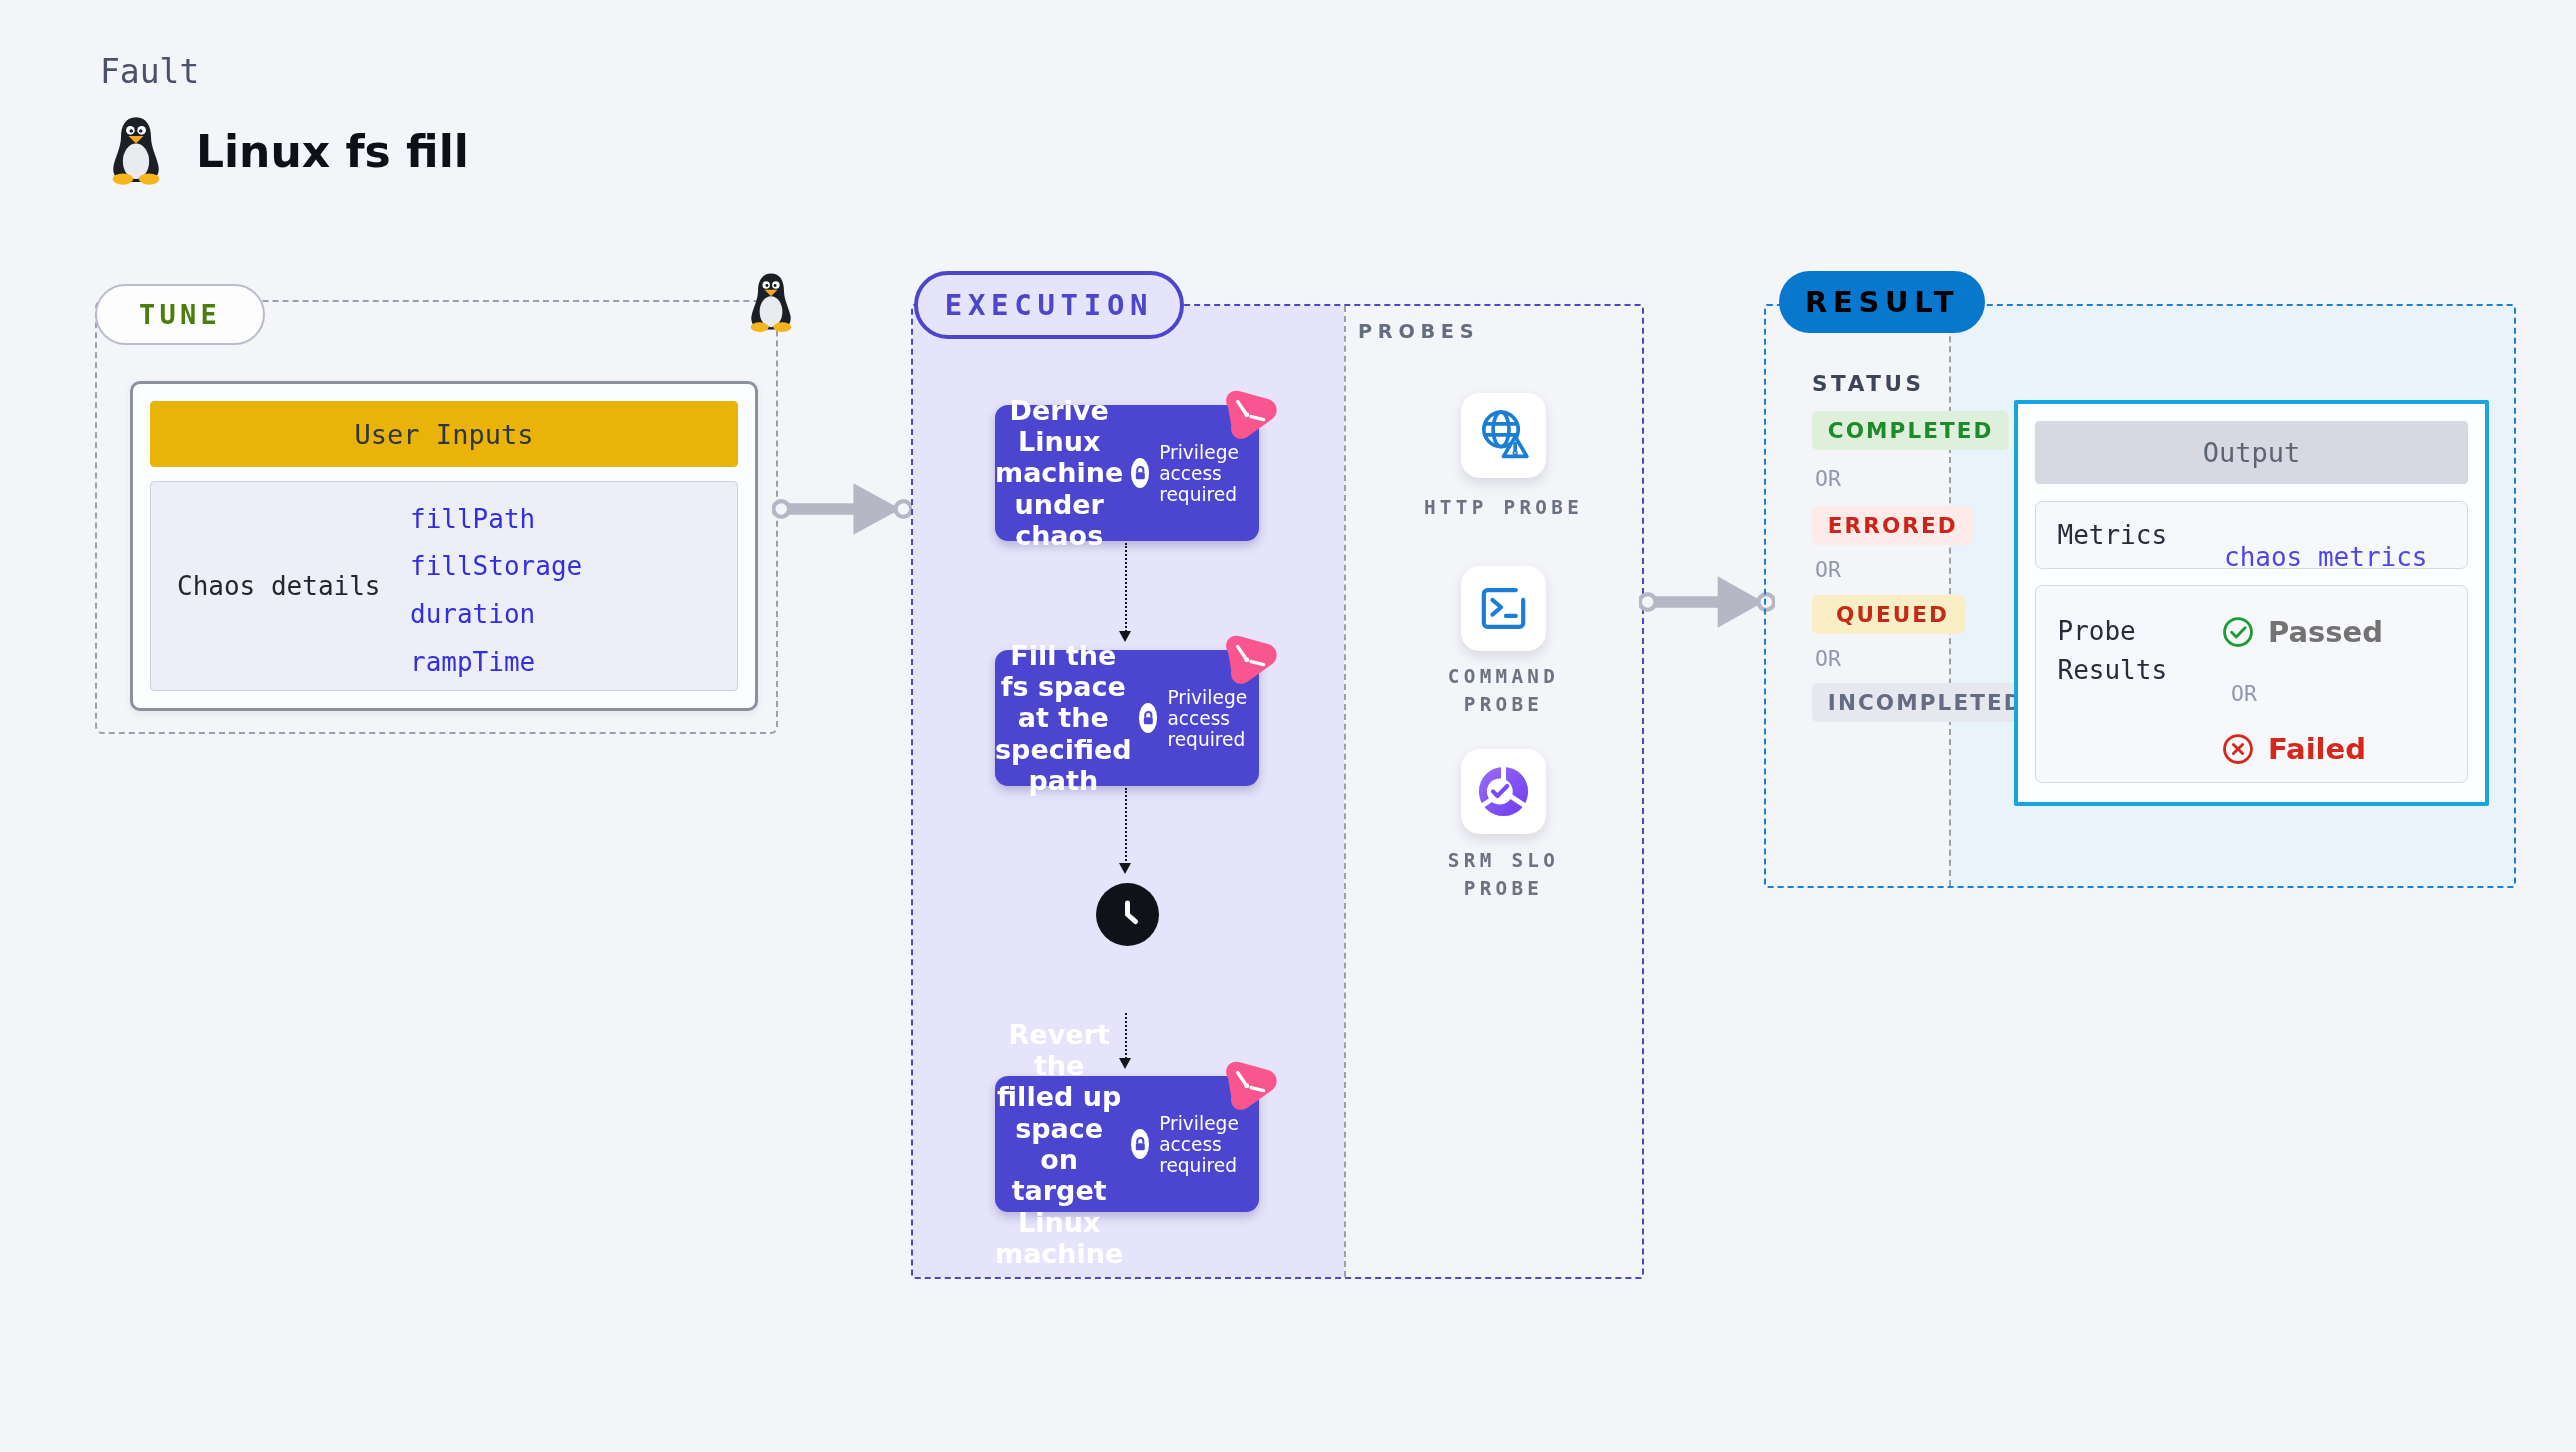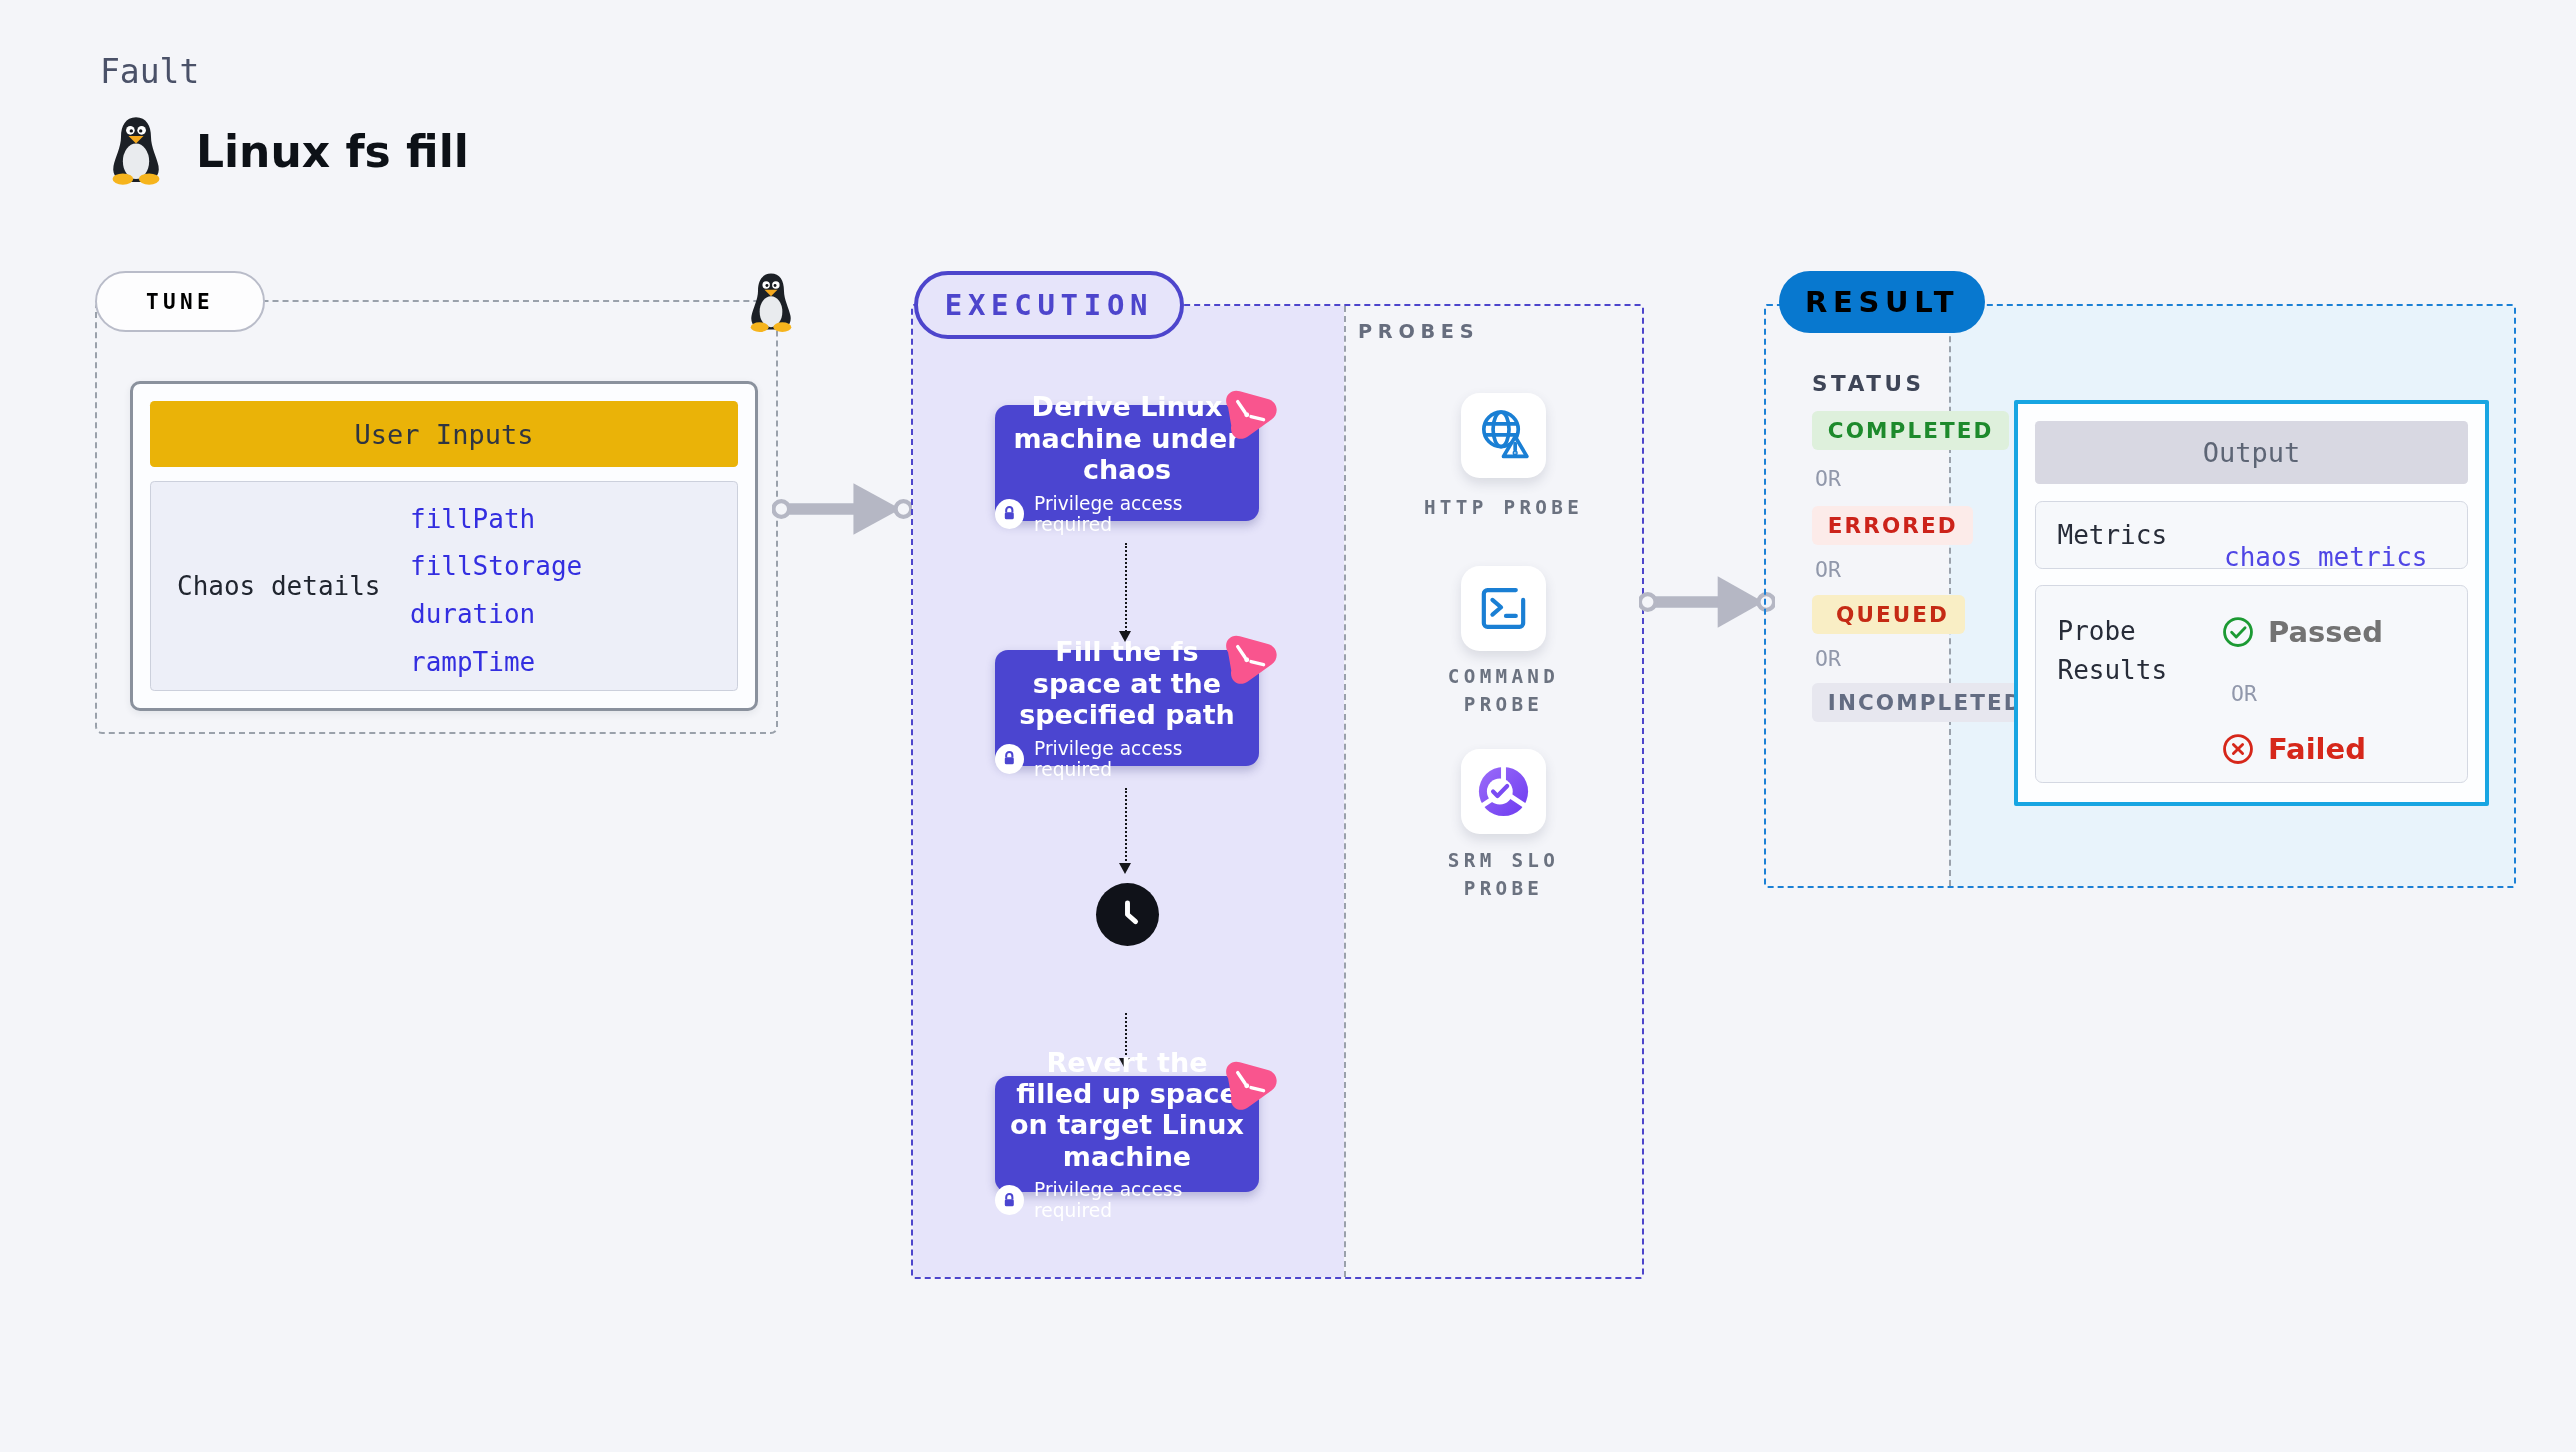--- a/index.html
+++ b/index.html
@@ -9,22 +9,22 @@
 
   
   .kicker{position:absolute;left:100px;top:52px;font-size:33px;color:#4a5168;
           font-family:"DejaVu Sans Mono",monospace;}
   .tux-big{position:absolute;left:106px;top:115px;width:60px;height:70px;}
   .page-title{position:absolute;left:196px;top:126px;font-size:44px;font-weight:800;color:#0d1117;}
 
   
   .pill{position:absolute;display:flex;align-items:center;justify-content:center;
         border-radius:34px;font-weight:700;z-index:5;}
-  .pill.tune{left:95px;top:271px;width:166px;height:57px;background:#fdfdfe;
-        border:2.9px solid #b9bcc9;color:#000000;font-size:21px;letter-spacing:4.3px;
+  .pill.tune{left:95px;top:284px;width:166px;height:57px;background:#fdfdfe;
+        border:2.9px solid #b9bcc9;color:#4d7c0f;font-size:27px;letter-spacing:4.3px;
         font-family:"DejaVu Sans Mono",monospace;}
   .pill.exec{left:914px;top:271px;width:262px;height:60px;background:#e6e4fa;
         border:4.3px solid #4d45cc;color:#4d45cc;font-size:29px;letter-spacing:5.7px;
         font-family:"DejaVu Sans Mono",monospace;}
   .pill.result{left:1779px;top:271px;width:206px;height:62px;background:#0878cf;
         color:#000000;font-size:29px;letter-spacing:5.7px;}
 
   
   .tune-box{position:absolute;left:95px;top:300px;width:679px;height:430px;
         border:2.1px dashed #9aa1ab;border-radius:7.2px;}
@@ -44,22 +44,22 @@
   .harrow{position:absolute;}
 
   
   .exec-box{position:absolute;left:911px;top:304px;width:729px;height:971px;
         border:2.1px dashed #4d45cc;border-radius:2.9px;}
   .exec-fill{position:absolute;left:0;top:0;bottom:0;width:431px;background:#e6e4fa;}
   .exec-divider{position:absolute;left:431px;top:0;bottom:0;width:0;border-left:2.1px dashed #9aa1ab;}
   .probes-title{position:absolute;left:445px;top:14.3px;font-size:19.3px;font-weight:700;
         letter-spacing:5.7px;color:#666d7e;}
 
-  .step{position:absolute;left:995px;width:264px;height:116px;background:#4b45d0;border-radius:13px;
-        display:flex;flex-direction:column;align-items:center;justify-content:center;gap:7.2px;
+  .step{position:absolute;left:995px;width:264px;height:136px;background:#4b45d0;border-radius:13px;
+        display:flex;flex-direction:row;align-items:center;justify-content:center;gap:7.2px;
         box-shadow:0 4.3px 10px rgba(40,40,120,.25);z-index:3;}
   .step-title{width:236px;text-align:center;color:#ffffff;font-size:27px;font-weight:700;line-height:1.16;}
   .lock-row{display:flex;align-items:center;gap:10px;}
   .lock-badge{width:30px;height:30px;border-radius:50%;background:#ffffff;display:flex;
         align-items:center;justify-content:center;}
   .lock-badge svg{width:18.6px;height:18.6px;}
   .lock-note{color:#ffffff;font-size:18.6px;}
   .pink{position:absolute;right:-21.5px;top:-21.5px;width:63px;height:63px;transform:rotate(-10deg);}
 
   .dotted{position:absolute;left:1125px;width:0;border-left:2.9px dotted #15161a;}

